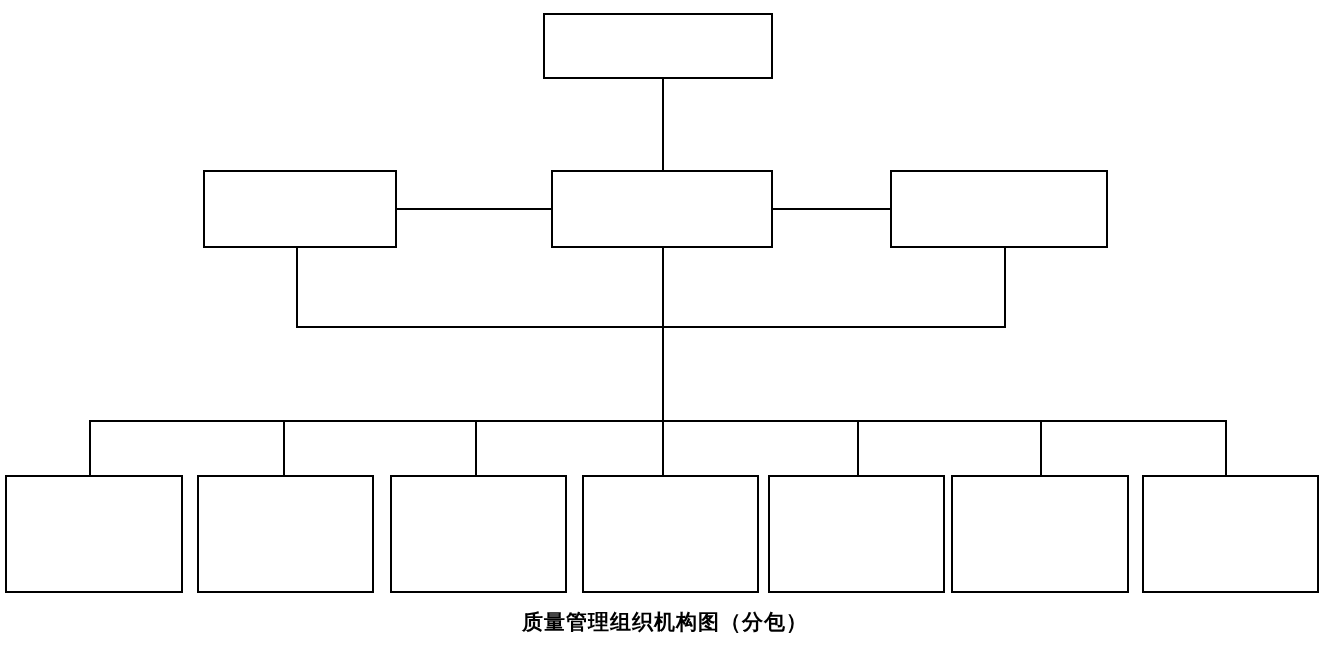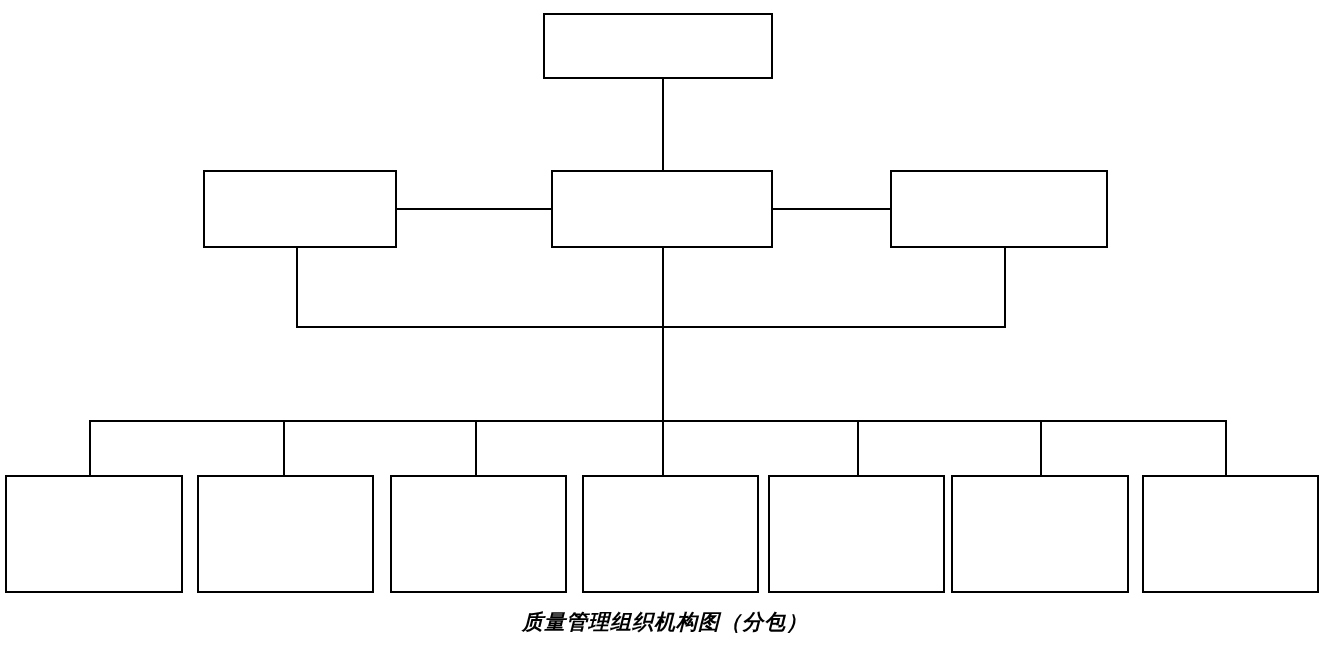--- a/index.html
+++ b/index.html
@@ -51,21 +51,20 @@
     left: 0;
     width: 1330px;
     top: 608px;
     text-align: center;
     font-size: 21px;
     font-weight: bold;
     letter-spacing: 1px;
     color: #000000;
     font-family: "Liberation Serif", "DejaVu Serif", serif;
     z-index: 4;
-    font-style: italic;
   }
 </style>
 </head>
 <body>
 
 <div id="chart-canvas" style="width: 1330px; height: 650px; background: rgb(255, 255, 255);">
     <div class="conn v" style="left: 662px; top: 78px; background: rgb(0, 0, 0); height: 92px; width: 2px;"></div>
     <div class="conn h" style="left: 396px; top: 208px; background: rgb(0, 0, 0); width: 156px; height: 2px;"></div>
     <div class="conn h" style="left: 772px; top: 208px; background: rgb(0, 0, 0); width: 119px; height: 2px;"></div>
     <div class="conn v" style="left: 296px; top: 247px; background: rgb(0, 0, 0); height: 81px; width: 2px;"></div>

